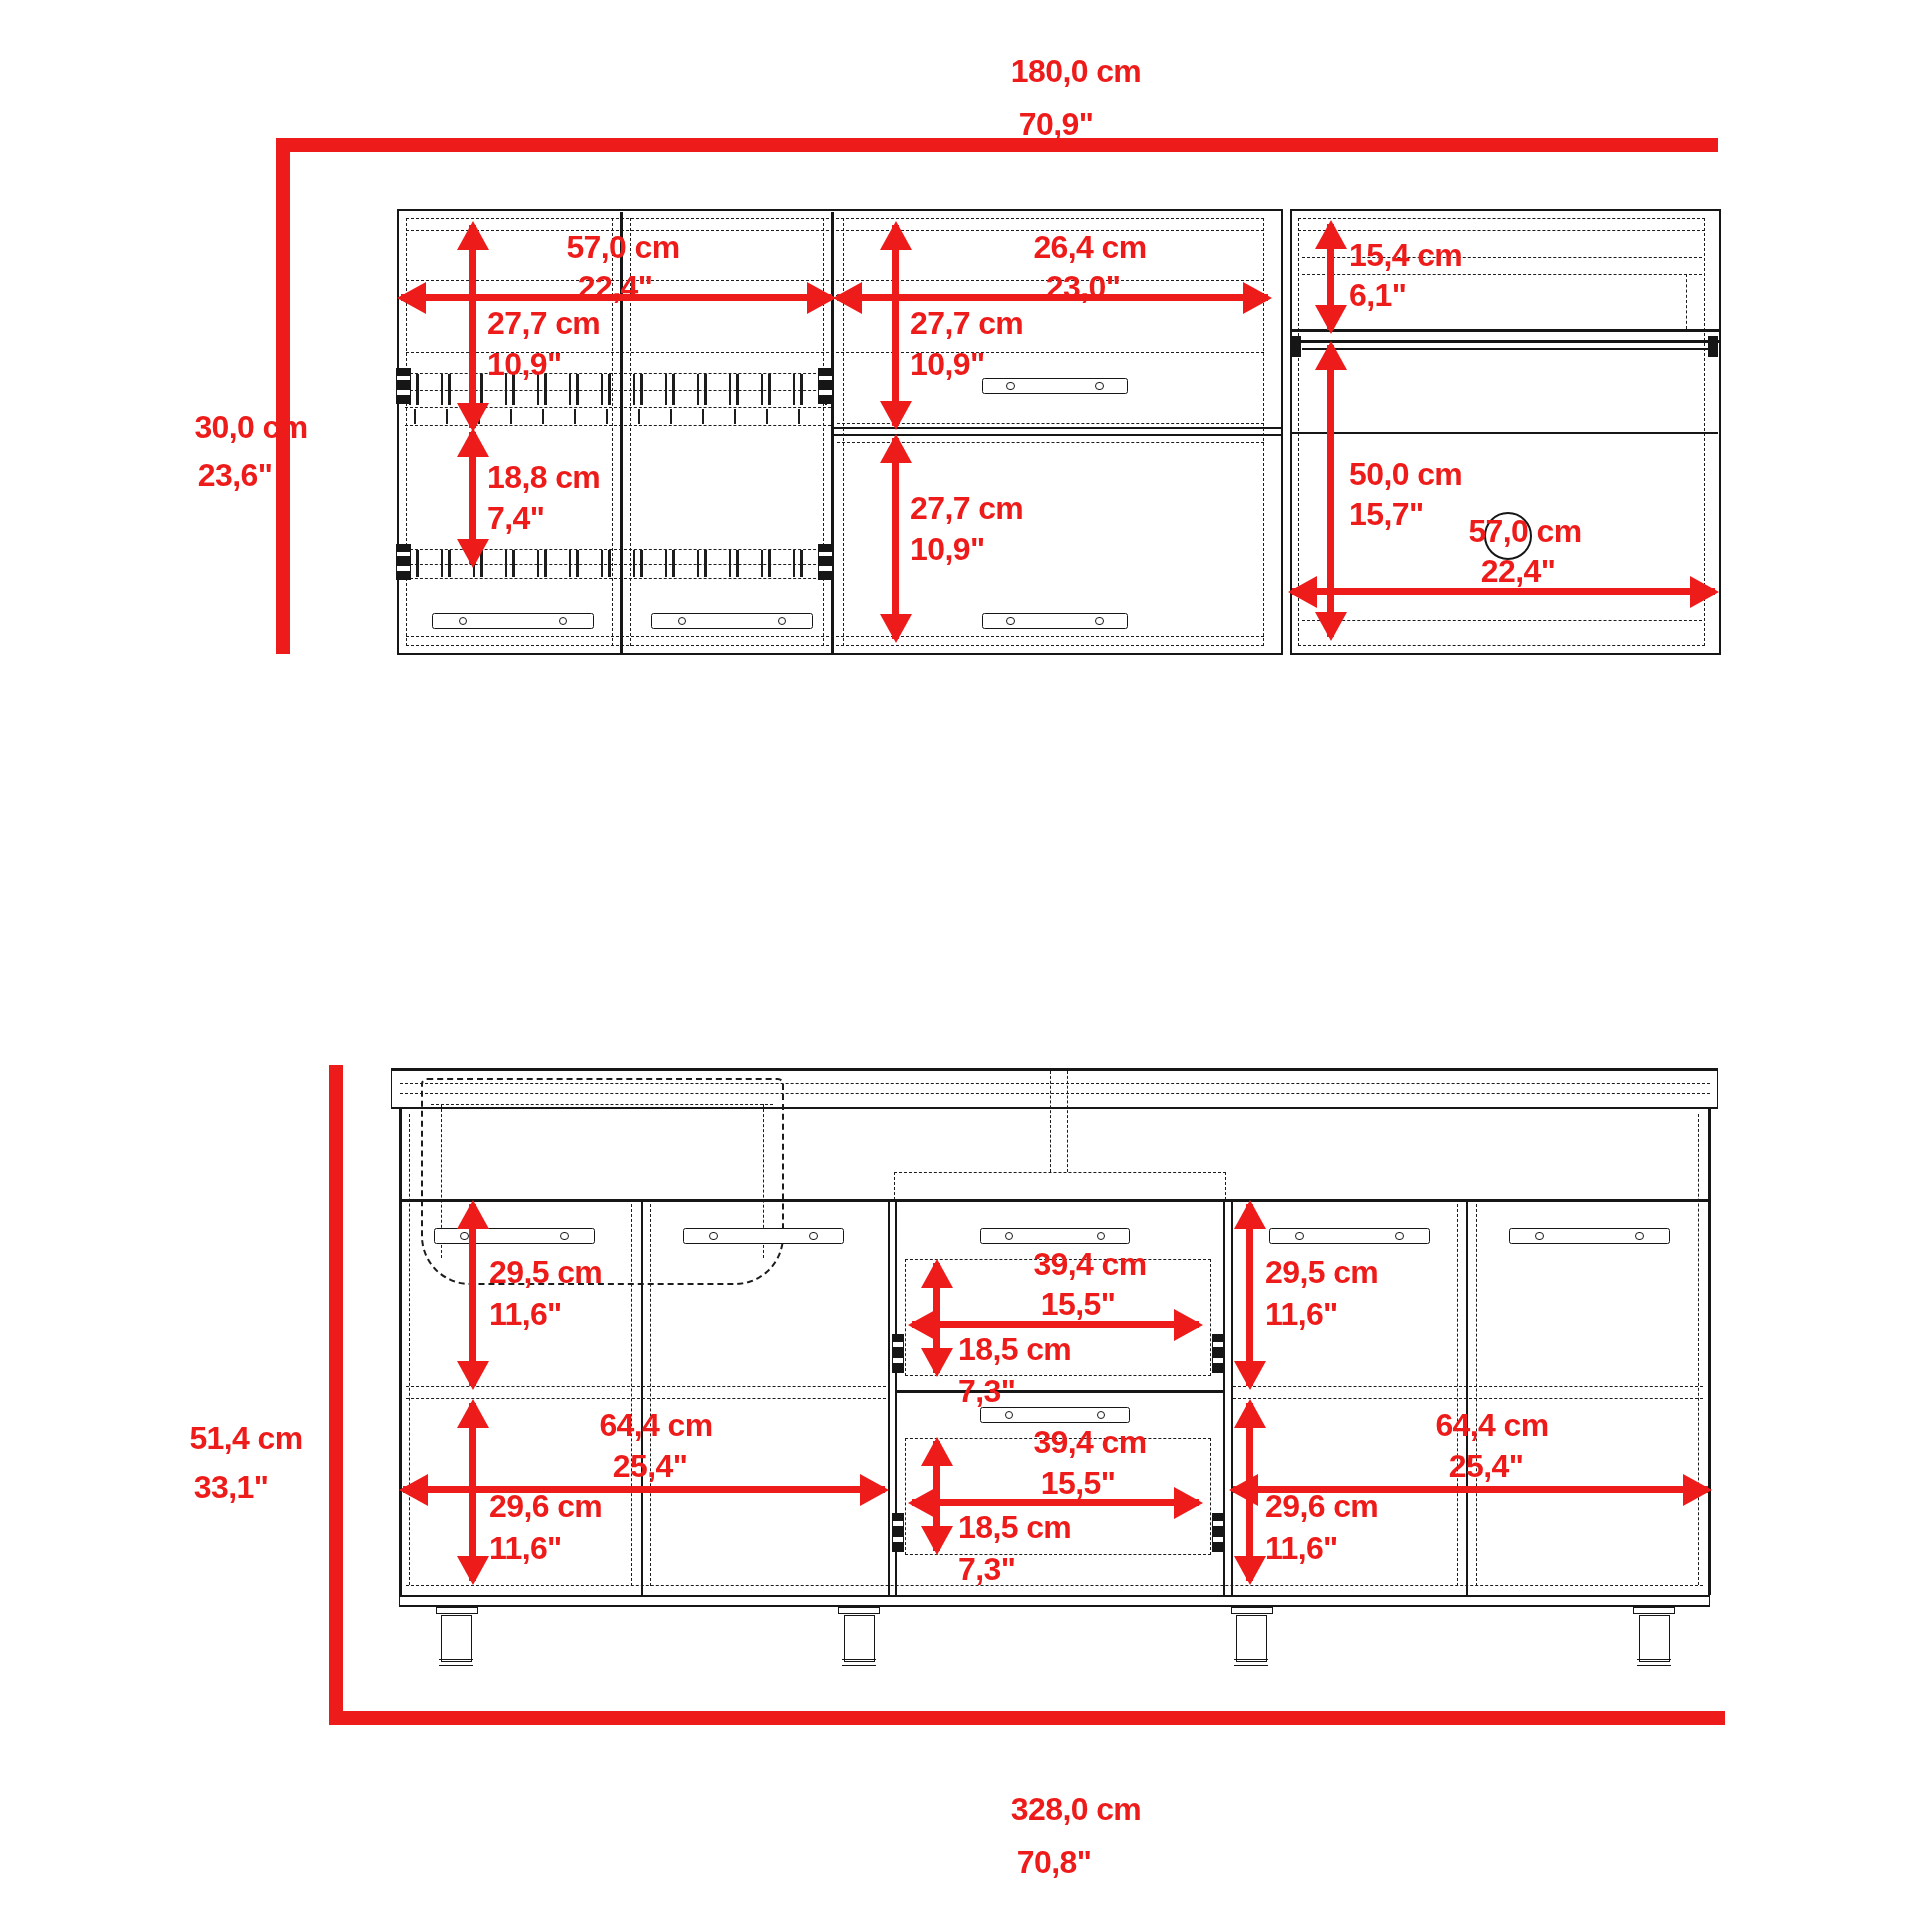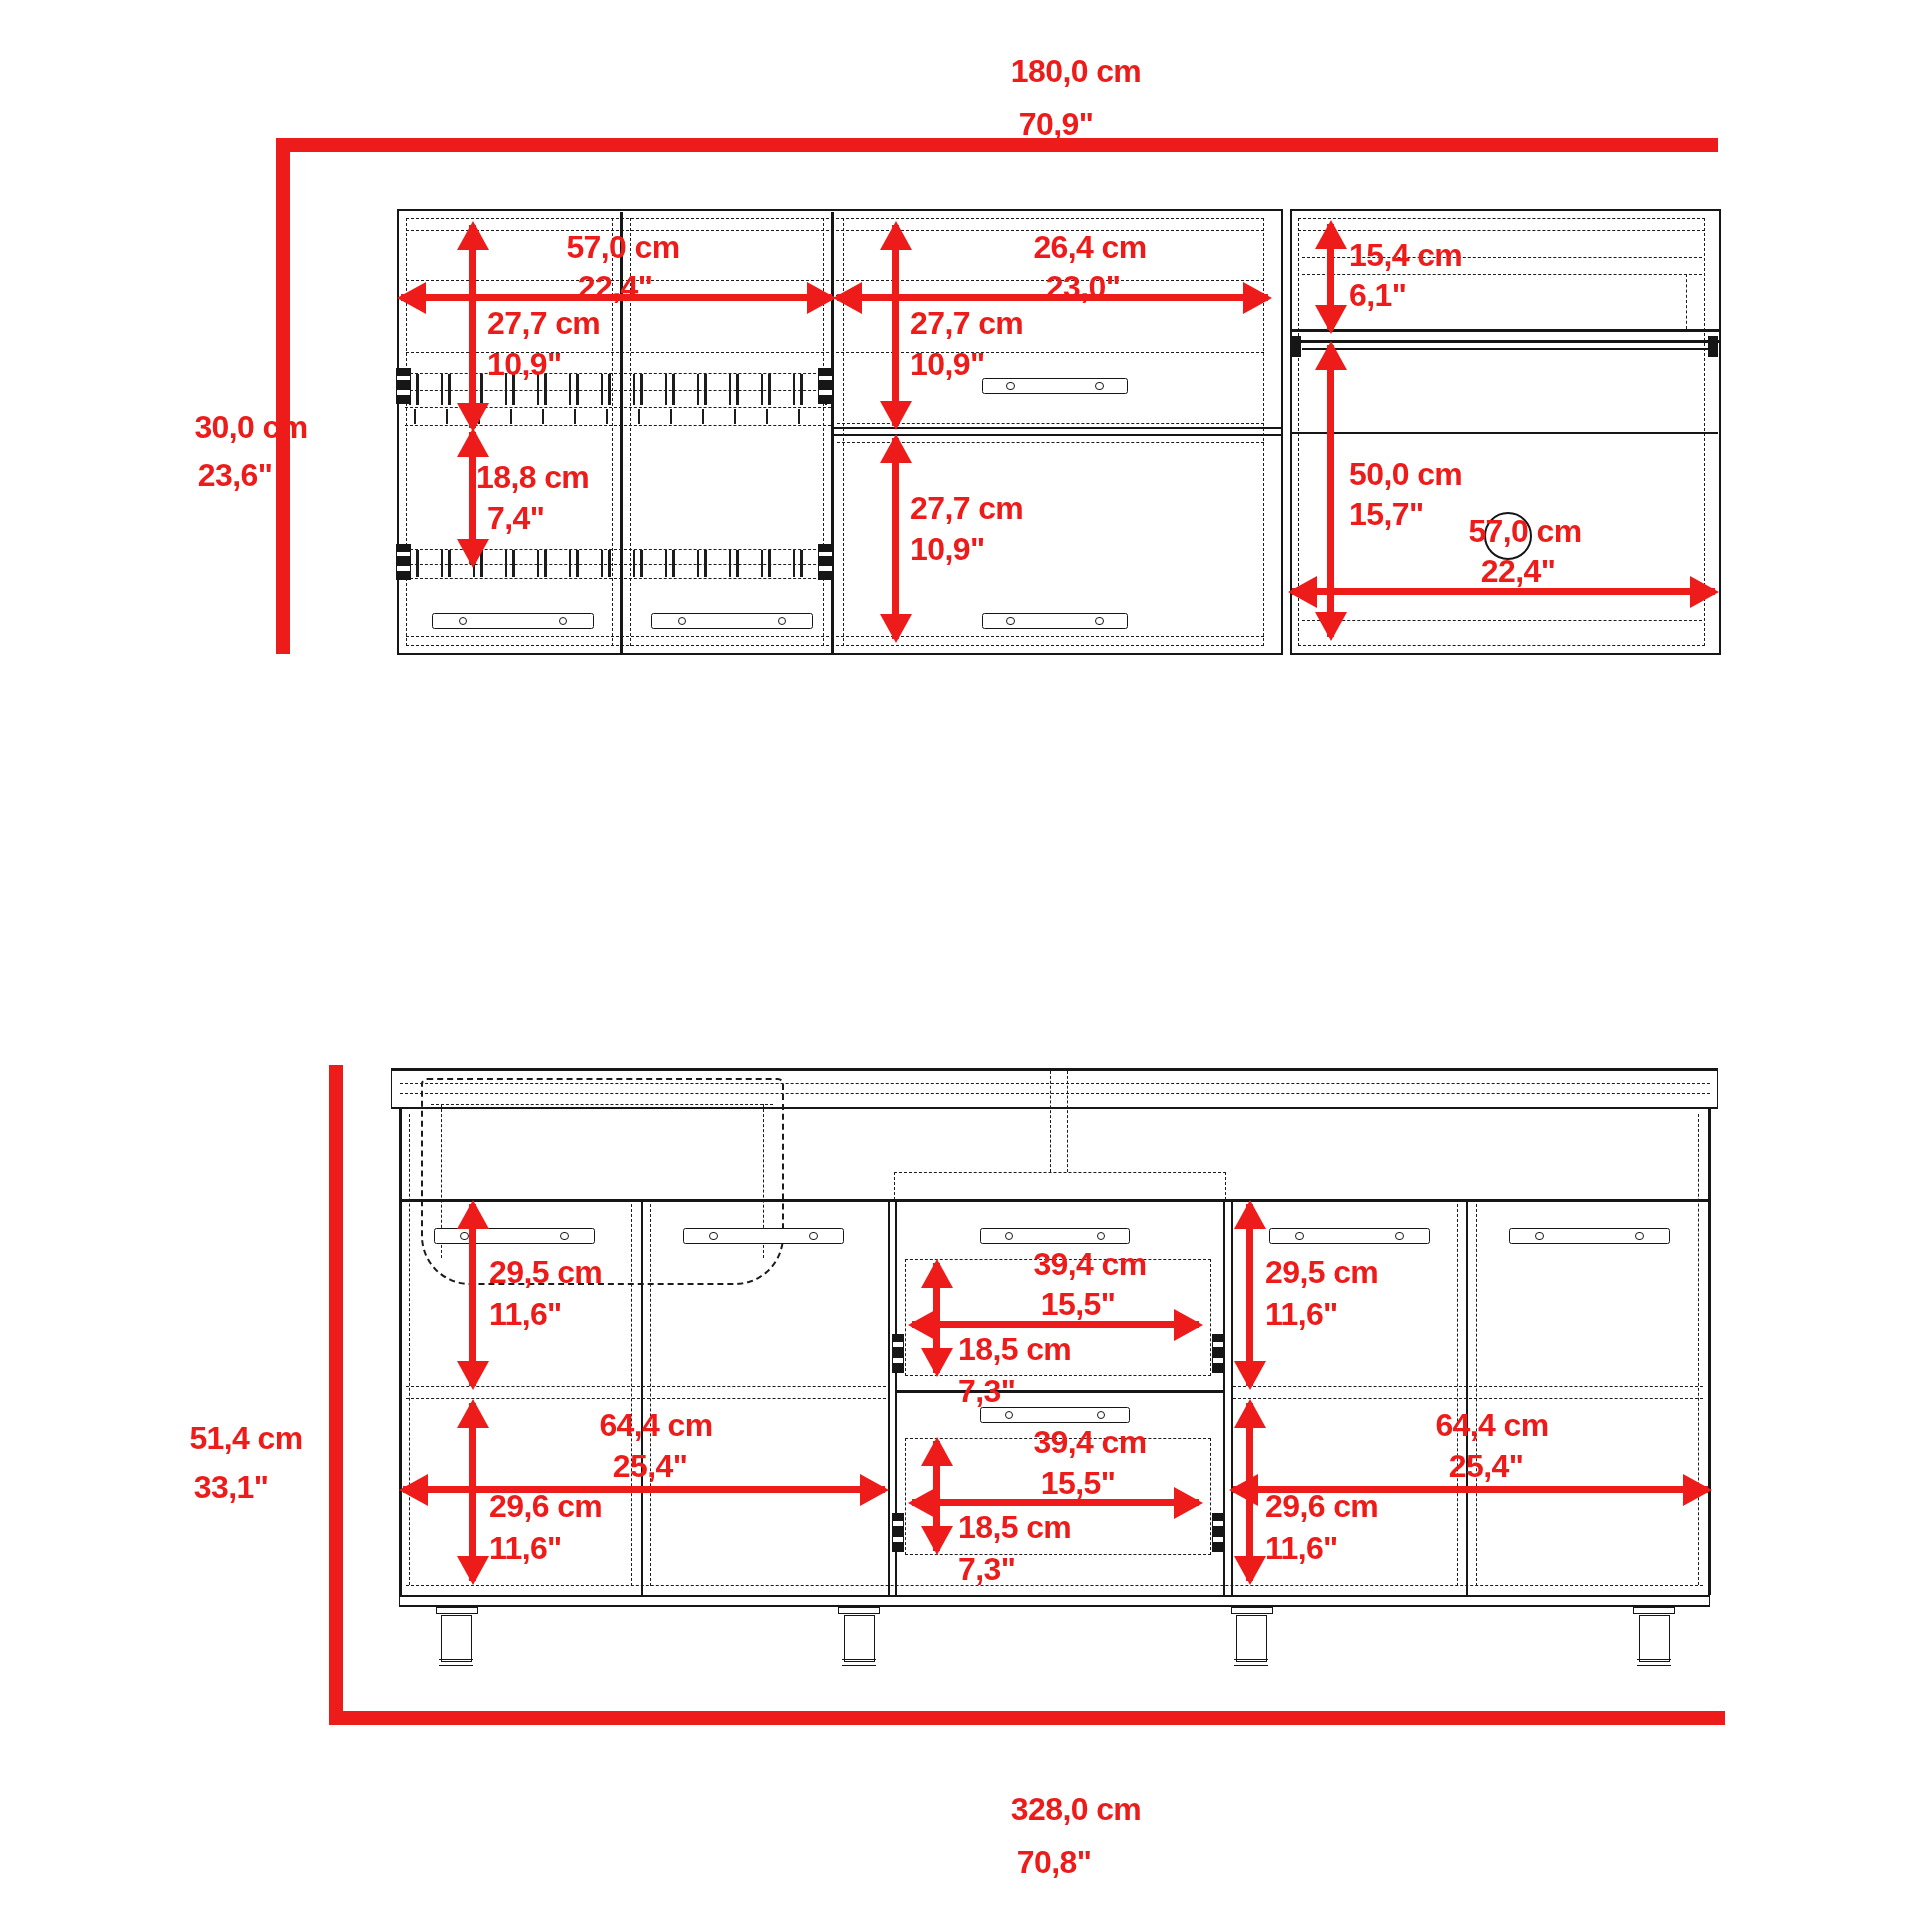--- a/index.html
+++ b/index.html
@@ -124,21 +124,21 @@
     <div class="va" style="left:1327px;top:224px;height:106px;"></div>
     <div class="va" style="left:1327px;top:345px;height:292px;"></div>
     <div class="ha" style="left:1292px;top:588px;width:423px;"></div>
 
     <div class="lbl ctr" style="left:623px;top:230px;">57,0 cm</div>
     <div class="lbl ctr" style="left:615px;top:270px;">22,4"</div>
     <div class="lbl ctr" style="left:1090px;top:230px;">26,4 cm</div>
     <div class="lbl ctr" style="left:1083px;top:270px;">23,0"</div>
     <div class="lbl" style="left:487px;top:306px;">27,7 cm</div>
     <div class="lbl" style="left:487px;top:347px;">10,9"</div>
-    <div class="lbl" style="left:476px;top:460px;">18,8 cm</div>
+    <div class="lbl" style="left:487px;top:460px;">18,8 cm</div>
     <div class="lbl" style="left:487px;top:501px;">7,4"</div>
     <div class="lbl" style="left:910px;top:306px;">27,7 cm</div>
     <div class="lbl" style="left:910px;top:347px;">10,9"</div>
     <div class="lbl" style="left:910px;top:491px;">27,7 cm</div>
     <div class="lbl" style="left:910px;top:532px;">10,9"</div>
     <div class="lbl" style="left:1349px;top:238px;">15,4 cm</div>
     <div class="lbl" style="left:1349px;top:278px;">6,1"</div>
     <div class="lbl" style="left:1349px;top:457px;">50,0 cm</div>
     <div class="lbl" style="left:1349px;top:497px;">15,7"</div>
     <div class="lbl ctr" style="left:1525px;top:514px;">57,0 cm</div>

